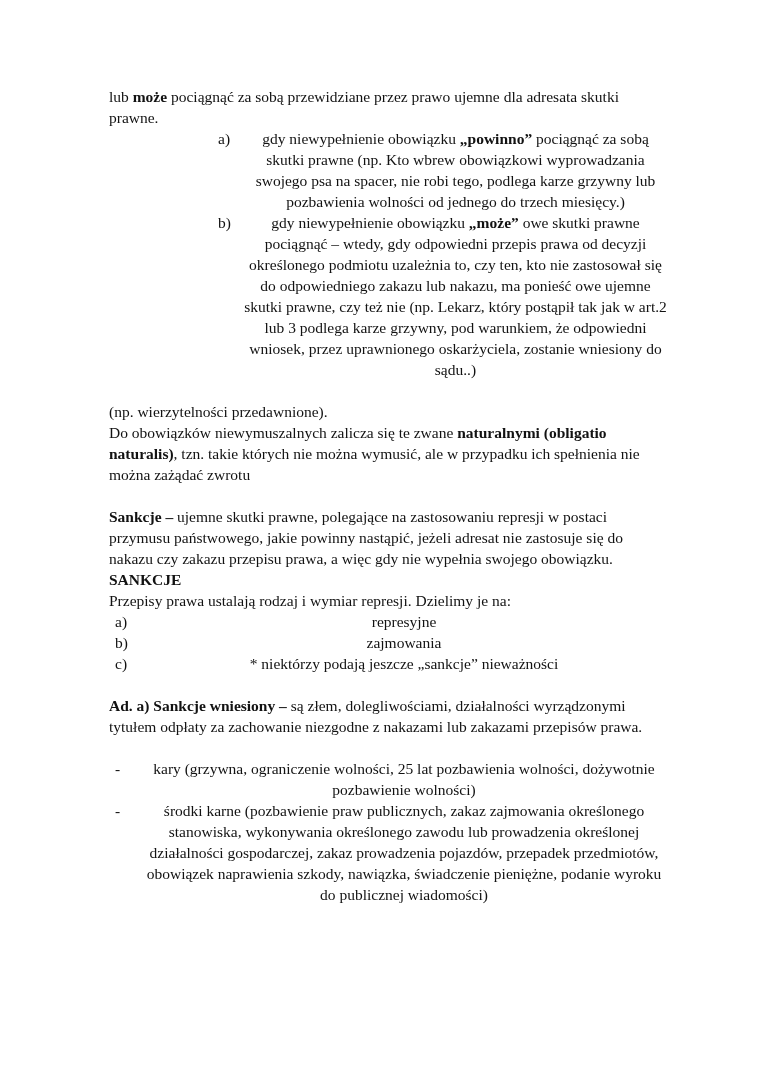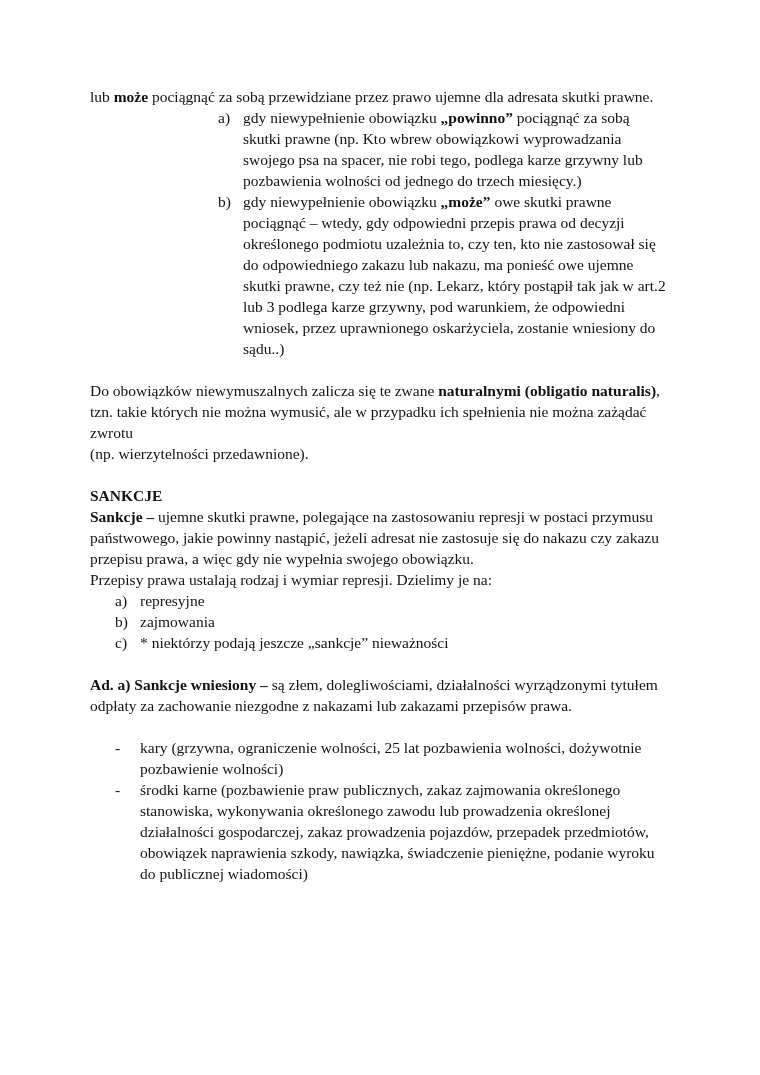--- a/index.html
+++ b/index.html
@@ -7,49 +7,49 @@
   .page {
     width: 760px;
     min-height: 1075px;
     background: #ffffff;
     padding: 86px 92px 70px 90px;
     font-family: "Liberation Serif", "DejaVu Serif", serif;
     font-size: 15.5px;
     line-height: 21px;
     color: #121212;
   }
-  .p { text-align: left; }
+  .p { text-align: left; margin-left: 19px; }
   .bold { font-weight: bold; }
   .li { display: flex; }
   .li .marker { flex: 0 0 25px; }
-  .li .li-text { flex: 1; }
+  .li .li-text { flex: 1; text-align: center; }
   .indent-1 { padding-left: 25px; }
   .indent-2 { padding-left: 128px; }
   .spacer { height: 21px; }
 </style>
 </head>
 <body>
 
 <div class="page">
   <div>
       <div class="p"><span>lub </span><span class="bold">może</span><span> pociągnąć za sobą przewidziane przez prawo ujemne dla adresata skutki prawne.</span></div>
       <div class="li indent-2">
         <span class="marker">a)</span>
         <span class="li-text"><span>gdy niewypełnienie obowiązku </span><span class="bold">„powinno”</span><span> pociągnąć za sobą skutki prawne (np. Kto wbrew obowiązkowi wyprowadzania swojego psa na spacer, nie robi tego, podlega karze grzywny lub pozbawienia wolności od jednego do trzech miesięcy.)</span></span>
       </div>
       <div class="li indent-2">
         <span class="marker">b)</span>
         <span class="li-text"><span>gdy niewypełnienie obowiązku </span><span class="bold">„może”</span><span> owe skutki prawne pociągnąć – wtedy, gdy odpowiedni przepis prawa od decyzji określonego podmiotu uzależnia to, czy ten, kto nie zastosował się do odpowiedniego zakazu lub nakazu, ma ponieść owe ujemne skutki prawne, czy też nie (np. Lekarz, który postąpił tak jak w art.2 lub 3 podlega karze grzywny, pod warunkiem, że odpowiedni wniosek, przez uprawnionego oskarżyciela, zostanie wniesiony do sądu..)</span></span>
       </div>
       <div class="spacer"></div>
+      <div class="p"><span>(np. wierzytelności przedawnione).</span></div>
       <div class="p"><span>Do obowiązków niewymuszalnych zalicza się te zwane </span><span class="bold">naturalnymi (obligatio naturalis)</span><span>, tzn. takie których nie można wymusić, ale w przypadku ich spełnienia nie można zażądać zwrotu</span></div>
-      <div class="p"><span>(np. wierzytelności przedawnione).</span></div>
       <div class="spacer"></div>
+      <div class="p"><span class="bold">Sankcje –</span><span> ujemne skutki prawne, polegające na zastosowaniu represji w postaci przymusu państwowego, jakie powinny nastąpić, jeżeli adresat nie zastosuje się do nakazu czy zakazu przepisu prawa, a więc gdy nie wypełnia swojego obowiązku.</span></div>
       <div class="p"><span class="bold">SANKCJE</span></div>
-      <div class="p"><span class="bold">Sankcje –</span><span> ujemne skutki prawne, polegające na zastosowaniu represji w postaci przymusu państwowego, jakie powinny nastąpić, jeżeli adresat nie zastosuje się do nakazu czy zakazu przepisu prawa, a więc gdy nie wypełnia swojego obowiązku.</span></div>
       <div class="p"><span>Przepisy prawa ustalają rodzaj i wymiar represji. Dzielimy je na:</span></div>
       <div class="li indent-1">
         <span class="marker">a)</span>
         <span class="li-text"><span>represyjne</span></span>
       </div>
       <div class="li indent-1">
         <span class="marker">b)</span>
         <span class="li-text"><span>zajmowania</span></span>
       </div>
       <div class="li indent-1">

